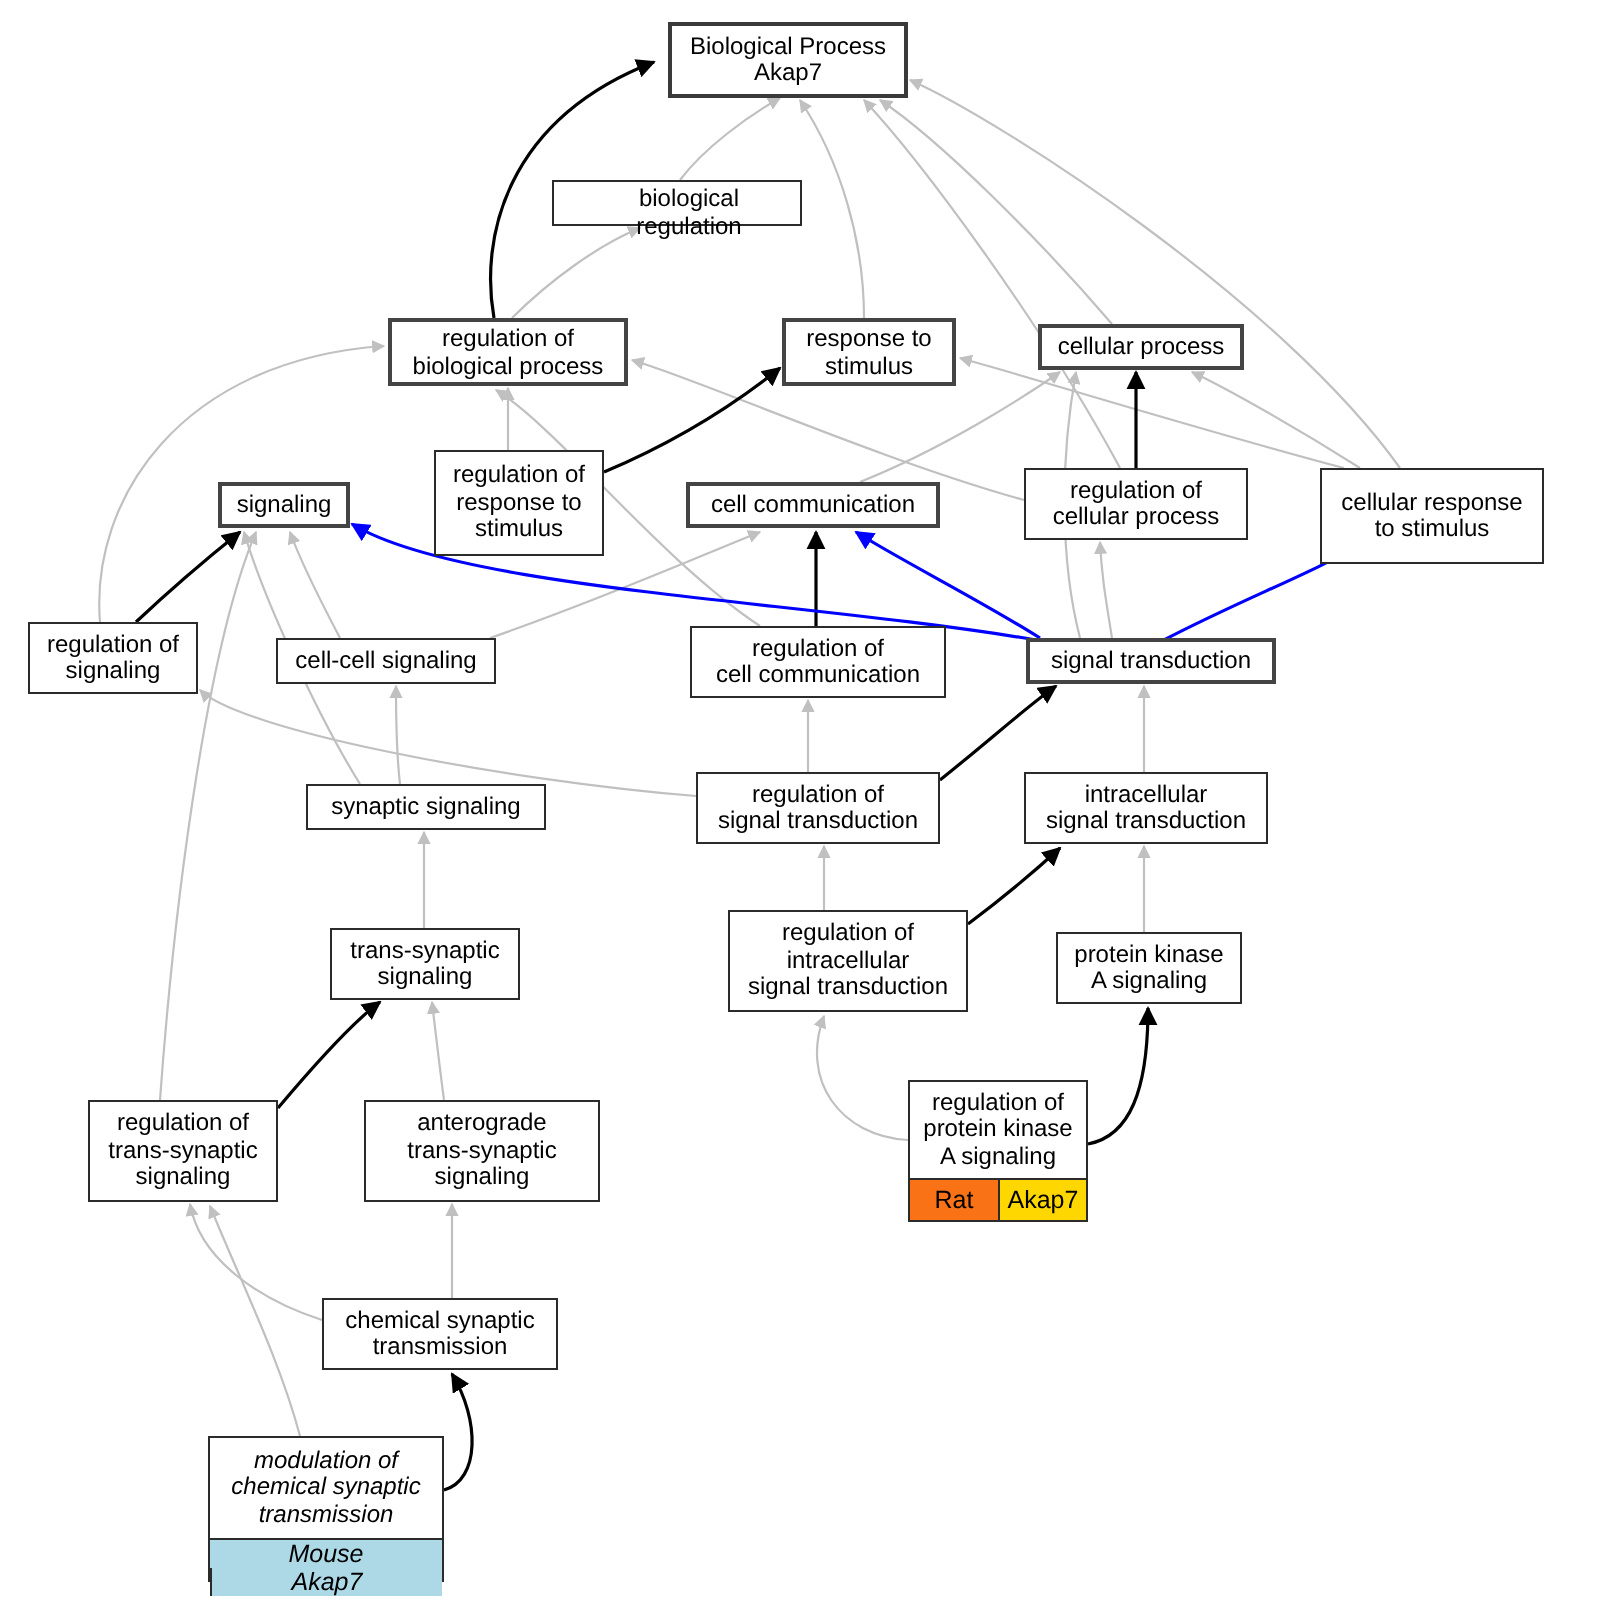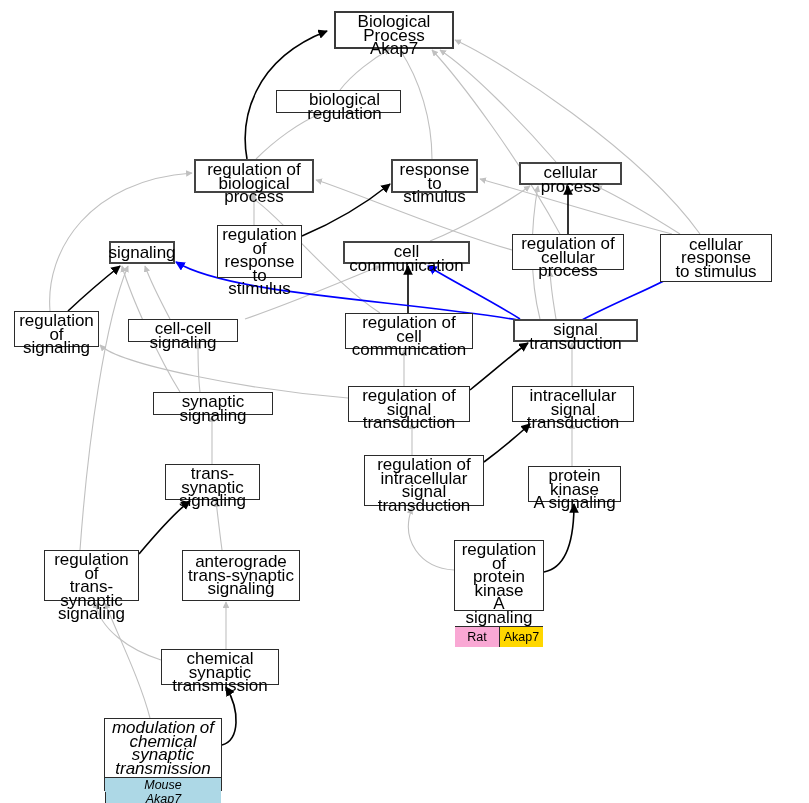--- a/index.html
+++ b/index.html
@@ -31,21 +31,21 @@
     flex-direction: column;
     align-items: stretch;
     z-index: 5;
   }
   .go-node .node-label {
     flex: 1 1 auto;
     display: flex;
     align-items: center;
     justify-content: center;
     text-align: center;
-    font-size: 17px;
+    font-size: 12px;
     color: #000000;
     line-height: 13.5px;
     padding: 2px 4px;
     white-space: pre-line;
     box-sizing: border-box;
     border-radius: 12px;
   }
   .go-node.root {
     border-width: 2px;
     border-color: #3a3a3a;
@@ -174,21 +174,21 @@
 cellular process</div>
       </div>
       <div class="go-node" style="left: 660px; top: 234px; width: 112px; height: 48px;">
         <div class="node-label">cellular response
 to stimulus</div>
       </div>
       <div class="go-node" style="left: 14px; top: 311px; width: 85px; height: 36px;">
         <div class="node-label">regulation of
 signaling</div>
       </div>
-      <div class="go-node" style="left: 128px; top: 319px; width: 110px; height: 23px;">
+      <div class="go-node" style="left: 138px; top: 319px; width: 110px; height: 23px;">
         <div class="node-label">cell-cell signaling</div>
       </div>
       <div class="go-node" style="left: 345px; top: 313px; width: 128px; height: 36px;">
         <div class="node-label">regulation of
 cell communication</div>
       </div>
       <div class="go-node emph" style="left: 513px; top: 319px; width: 125px; height: 23px;">
         <div class="node-label">signal transduction</div>
       </div>
       <div class="go-node" style="left: 153px; top: 392px; width: 120px; height: 23px;">
@@ -223,21 +223,21 @@
       <div class="go-node" style="left: 182px; top: 550px; width: 118px; height: 51px;">
         <div class="node-label">anterograde
 trans-synaptic
 signaling</div>
       </div>
       <div class="go-node" style="left: 454px; top: 540px; width: 90px; height: 71px;">
         <div class="node-label">regulation of
 protein kinase
 A signaling</div>
         <div class="badge-row" style="background: rgb(255, 215, 0);">
-          <div class="badge-cell" style="background: #f9a8d4;">Rat</div>
+          <div class="badge-cell" style="background: #f97316;">Rat</div>
           <div class="badge-cell" style="background: rgb(255, 215, 0);">Akap7</div>
         </div>
       </div>
       <div class="go-node" style="left: 161px; top: 649px; width: 118px; height: 36px;">
         <div class="node-label">chemical synaptic
 transmission</div>
       </div>
       <div class="go-node" style="left: 104px; top: 718px; width: 118px; height: 73px; font-style: italic;">
         <div class="node-label">modulation of
 chemical synaptic

